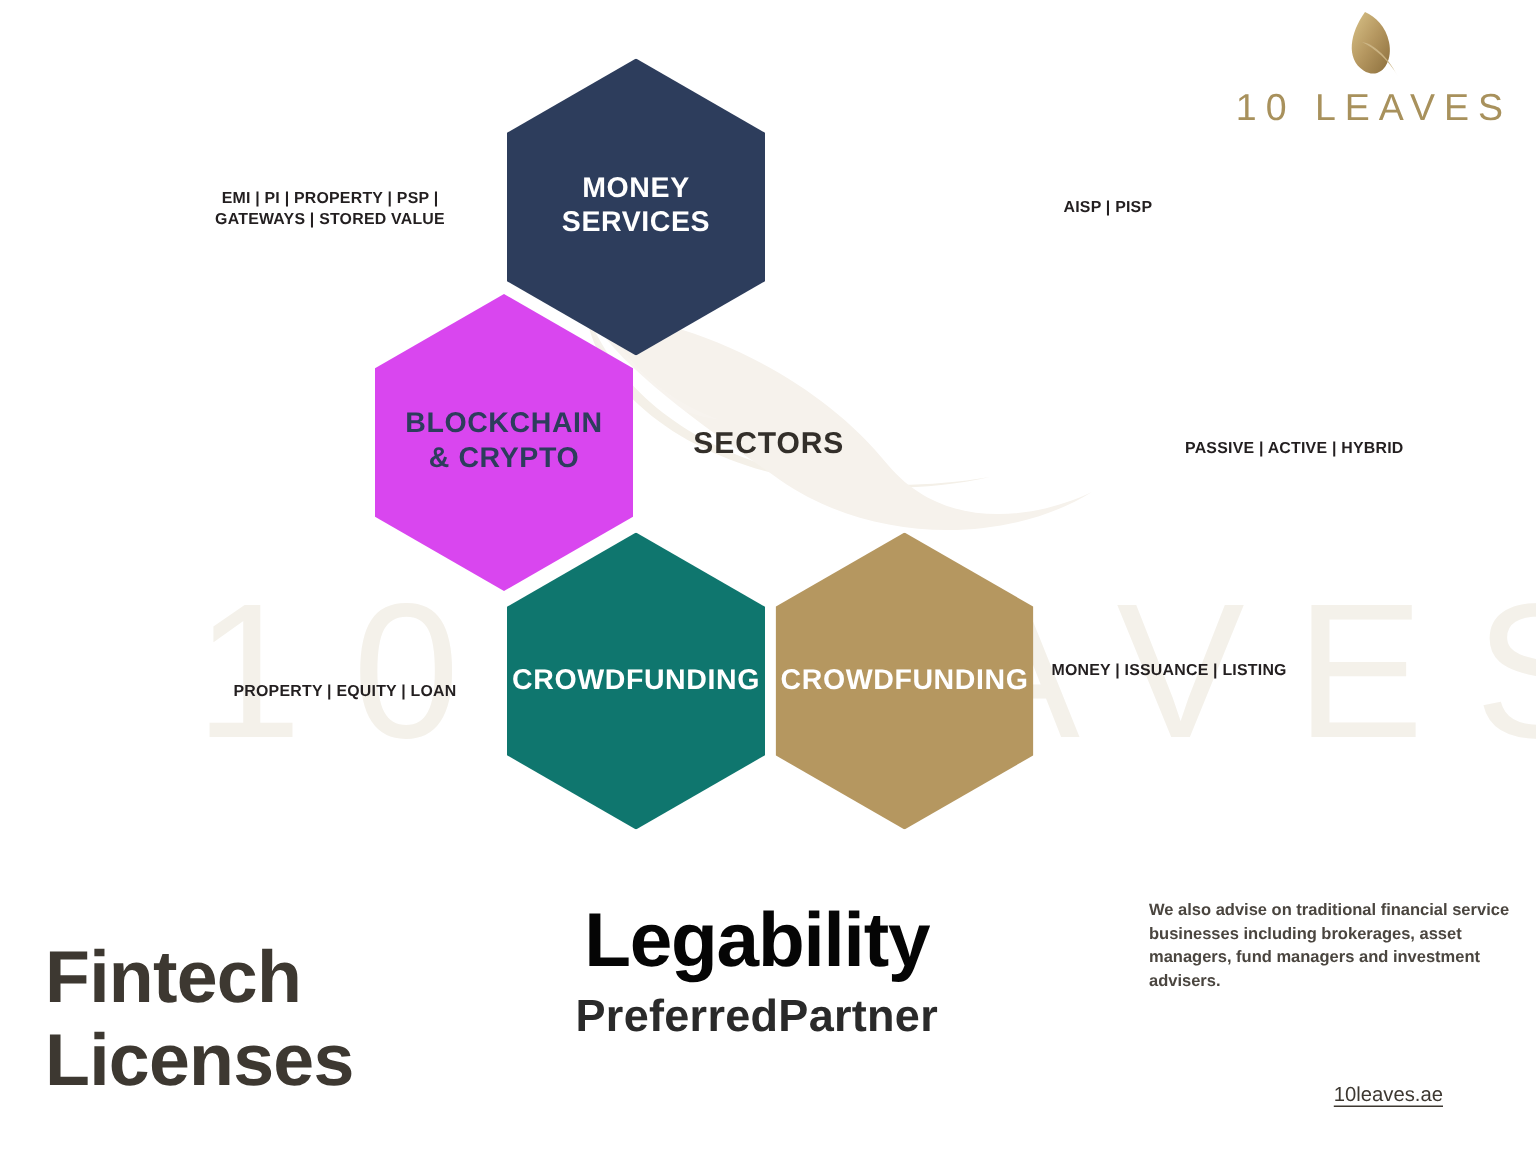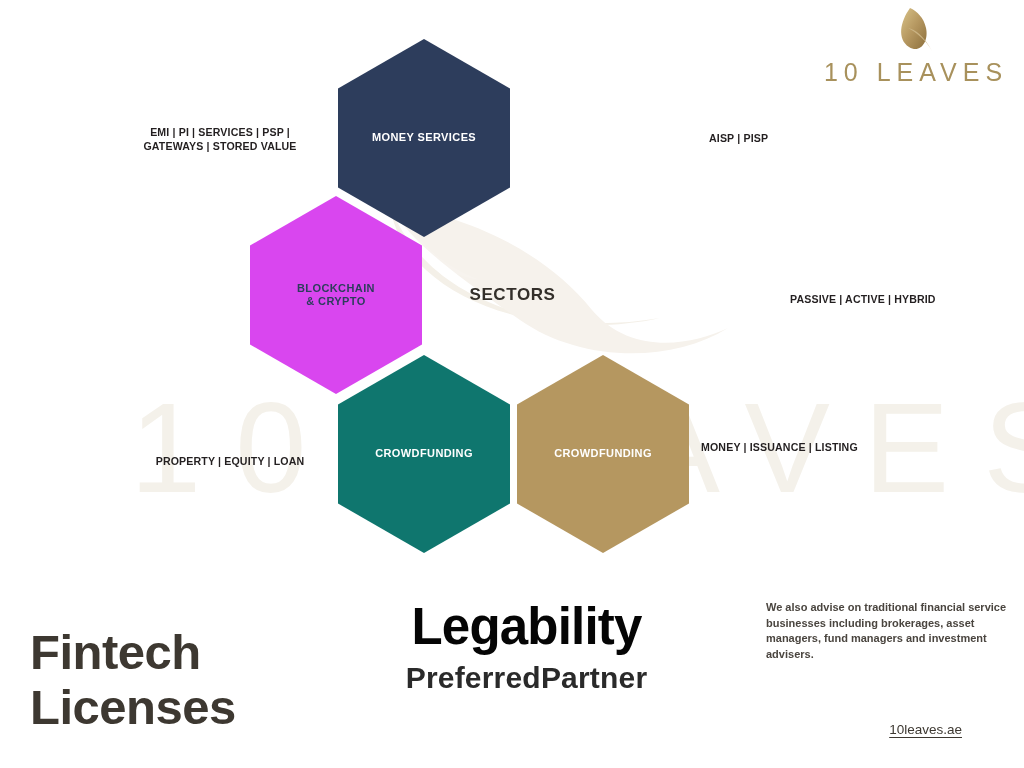--- a/index.html
+++ b/index.html
@@ -43,37 +43,37 @@
   
   .hexwrap { position: absolute; left: 0; top: 0; width: 1024px; height: 560px; }
   .hex {
     position: absolute;
     width: 172px; height: 198px;
     clip-path: polygon(50% 0%, 100% 25%, 100% 75%, 50% 100%, 0% 75%, 0% 25%);
     display: flex; align-items: center; justify-content: center;
     text-align: center;
   }
   .hex-label {
-    font-size: 11px; font-weight: bold; letter-spacing: .4px;
+    font-size: 19px; font-weight: bold; letter-spacing: .4px;
     line-height: 1.2; color: #ffffff; padding: 0 6px;
   }
   .hex.cream .hex-label { color: #2d3d5c; }
 
   .hex-money   { left: 338px; top: 39px;  background: #2d3d5c; }
   .hex-open    { left: 517px; top: 39px;  background: #b59760; }
   .hex-robo    { left: 605px; top: 196px; background: #2d3d5c; }
   .hex-token   { left: 517px; top: 355px; background: #b59760; }
   .hex-crowd   { left: 338px; top: 355px; background: #0f766e; }
   .hex-block   { left: 250px; top: 196px; background: #d946ef; }
 
   
   .sectors-label {
     position: absolute; left: 430px; top: 285px; width: 165px;
     text-align: center;
-    font-size: 17px; font-weight: bold; letter-spacing: .6px;
+    font-size: 20px; font-weight: bold; letter-spacing: .6px;
     color: #332f2a;
   }
 
   
   .cap {
     position: absolute;
     font-size: 10.6px; font-weight: bold; letter-spacing: .15px;
     line-height: 1.35; color: #231f20;
   }
   .cap.right { text-align: left; }
@@ -86,21 +86,21 @@
   .cap-robo  { left: 790px;  top: 292px; width: 200px; }
   .cap-token { left: 701px;  top: 440px; width: 200px; }
 
   
   .title-fintech {
     position: absolute; left: 30px; top: 596px; width: 300px;
     font-size: 49px; font-weight: bold; line-height: 1.12;
     color: #3d3831; letter-spacing: -.5px; margin-top: 29px;
   }
   .brand-block {
-    position: absolute; left: 354px; top: 600px; width: 345px; text-align: center;
+    position: absolute; left: 332px; top: 600px; width: 345px; text-align: center;
   }
   .brand-name {
     font-size: 51px; font-weight: bold; color: #050505; letter-spacing: -.8px;
     line-height: 1.05;
   }
   .brand-sub {
     font-size: 30px; font-weight: 700; color: #2a2a2a; letter-spacing: .2px;
     line-height: 1.3; margin-top: 4px;
   }
   .notes {
@@ -168,21 +168,21 @@
       <div class="hex-label">
         <span>BLOCKCHAIN</span><br>
         <span>&amp; CRYPTO</span>
       </div>
     </div>
 
     <div class="sectors-label">SECTORS</div>
   </div>
 
   <div class="cap left cap-money">
-    <span>EMI | PI | SERVICES | PSP |</span><br>
+    <span>EMI | PI | PROPERTY | PSP |</span><br>
     <span>GATEWAYS | STORED VALUE</span>
   </div>
 
 
   <div class="cap left cap-crowd">PROPERTY | EQUITY | LOAN</div>
   <div class="cap right cap-open">AISP | PISP</div>
   <div class="cap right cap-robo">PASSIVE | ACTIVE | HYBRID</div>
   <div class="cap right cap-token">MONEY | ISSUANCE | LISTING</div>
 
   <div class="title-fintech">

